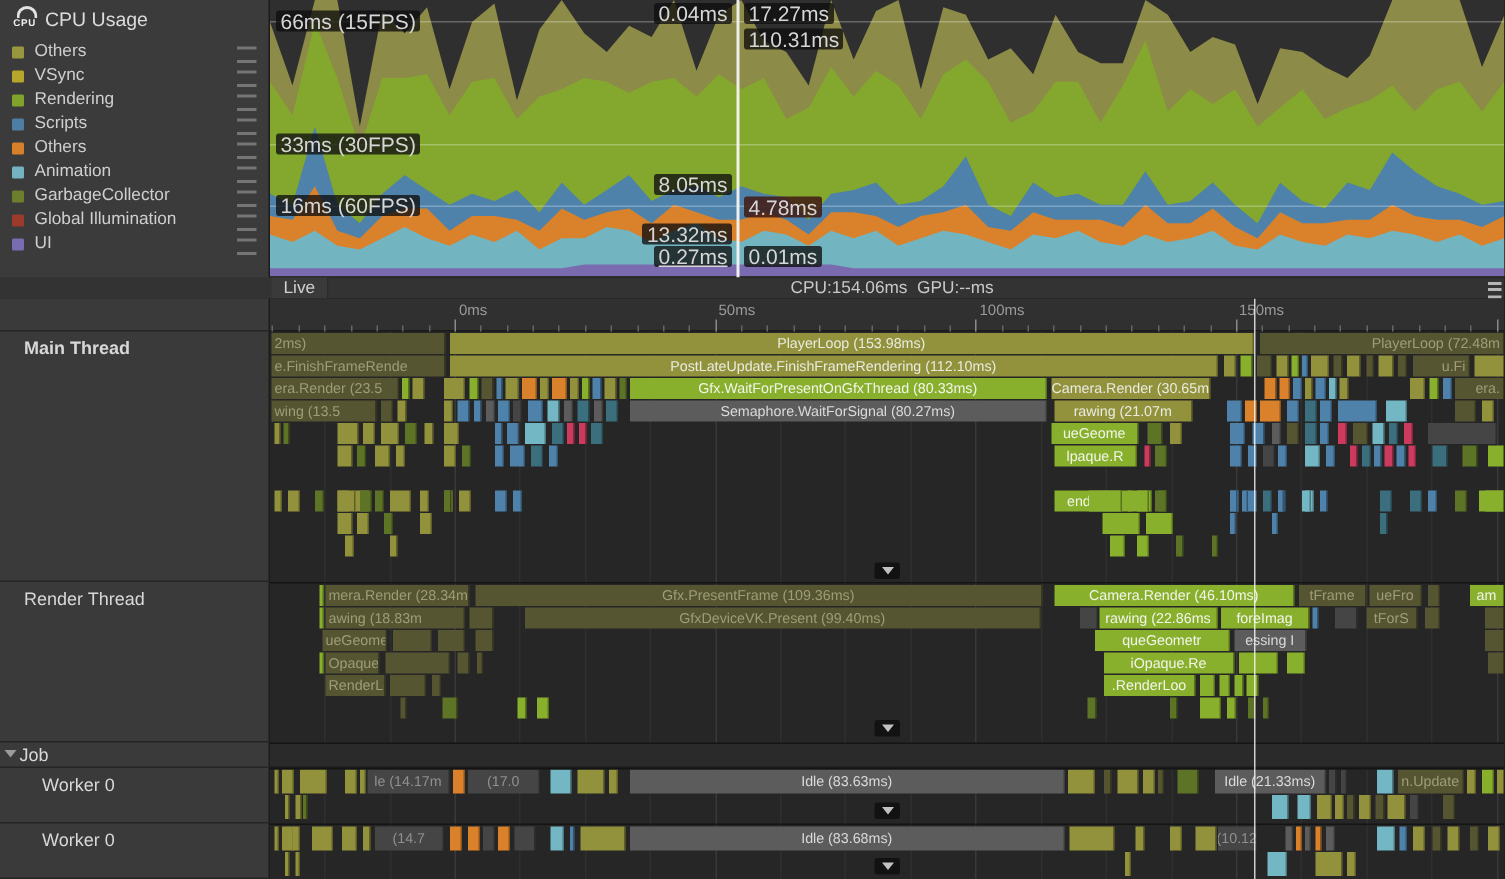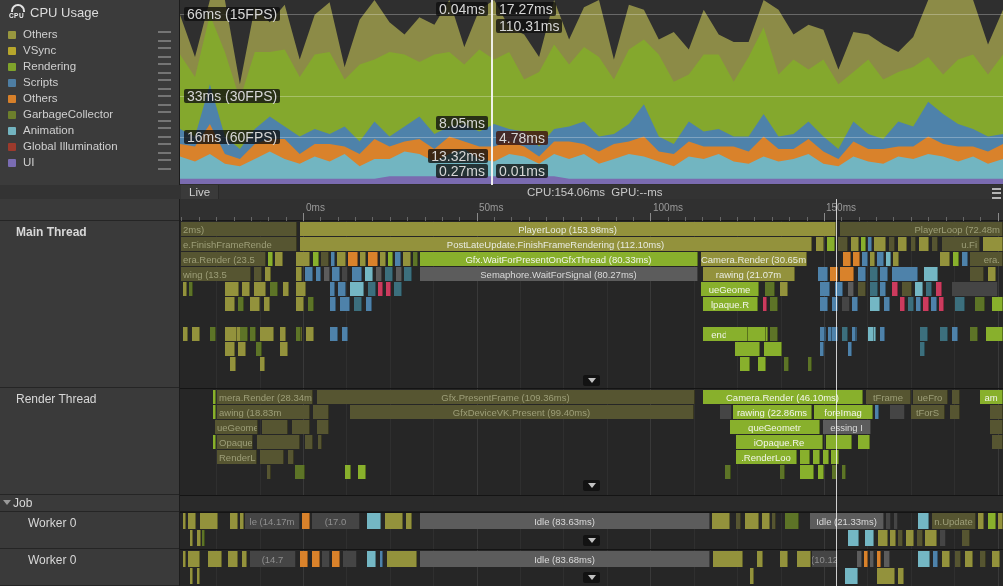--- a/index.html
+++ b/index.html
@@ -91,27 +91,27 @@
           <div class="legend-swatch" style="background: rgb(78, 126, 163);"></div>
           <div class="legend-label">Scripts</div>
           <div class="legend-handle"></div>
         </div>
         <div class="legend-row">
           <div class="legend-swatch" style="background: rgb(215, 128, 42);"></div>
           <div class="legend-label">Others</div>
           <div class="legend-handle"></div>
         </div>
         <div class="legend-row">
+          <div class="legend-swatch" style="background: rgb(115, 180, 192);"></div>
+          <div class="legend-label">Animation</div>
+          <div class="legend-handle"></div>
+        </div>
+        <div class="legend-row">
           <div class="legend-swatch" style="background: rgb(109, 127, 44);"></div>
           <div class="legend-label">GarbageCollector</div>
-          <div class="legend-handle"></div>
-        </div>
-        <div class="legend-row">
-          <div class="legend-swatch" style="background: rgb(115, 180, 192);"></div>
-          <div class="legend-label">Animation</div>
           <div class="legend-handle"></div>
         </div>
         <div class="legend-row">
           <div class="legend-swatch" style="background: rgb(156, 58, 44);"></div>
           <div class="legend-label">Global Illumination</div>
           <div class="legend-handle"></div>
         </div>
         <div class="legend-row">
           <div class="legend-swatch" style="background: rgb(122, 108, 178);"></div>
           <div class="legend-label">UI</div>
@@ -139,21 +139,21 @@
       <div class="pill" style="left: 4px; top: 89px;">33ms (30FPS)</div>
       <div class="guide-line" style="top: 137px;"></div>
       <div class="pill" style="left: 4px; top: 130px;">16ms (60FPS)</div>
       <div class="sel-line" style="left: 311px;"></div>
       <div class="pill" style="top: 2px; right: 515px;">0.04ms</div>
       <div class="pill" style="top: 2px; left: 316px;">17.27ms</div>
       <div class="pill" style="top: 19px; left: 316px;">110.31ms</div>
       <div class="pill" style="top: 116px; right: 515px;">8.05ms</div>
       <div class="pill hl" style="top: 131px; left: 316px;">4.78ms</div>
       <div class="pill" style="top: 149px; right: 515px;">13.32ms</div>
-      <div class="pill" style="top: 164px; right: 515px;">0.27ms</div>
+      <div class="pill" style="top: 164px; right: 515px; text-decoration: underline;">0.27ms</div>
       <div class="pill" style="top: 164px; left: 316px;">0.01ms</div>
     </div>
 
   <div class="abs toolbar">
     <div class="live-tab">Live</div>
     <div class="cpu-stats">CPU:154.06ms  GPU:--ms</div>
     <div class="menu-icon"></div>
   </div>
 
   <div class="abs lcol">

